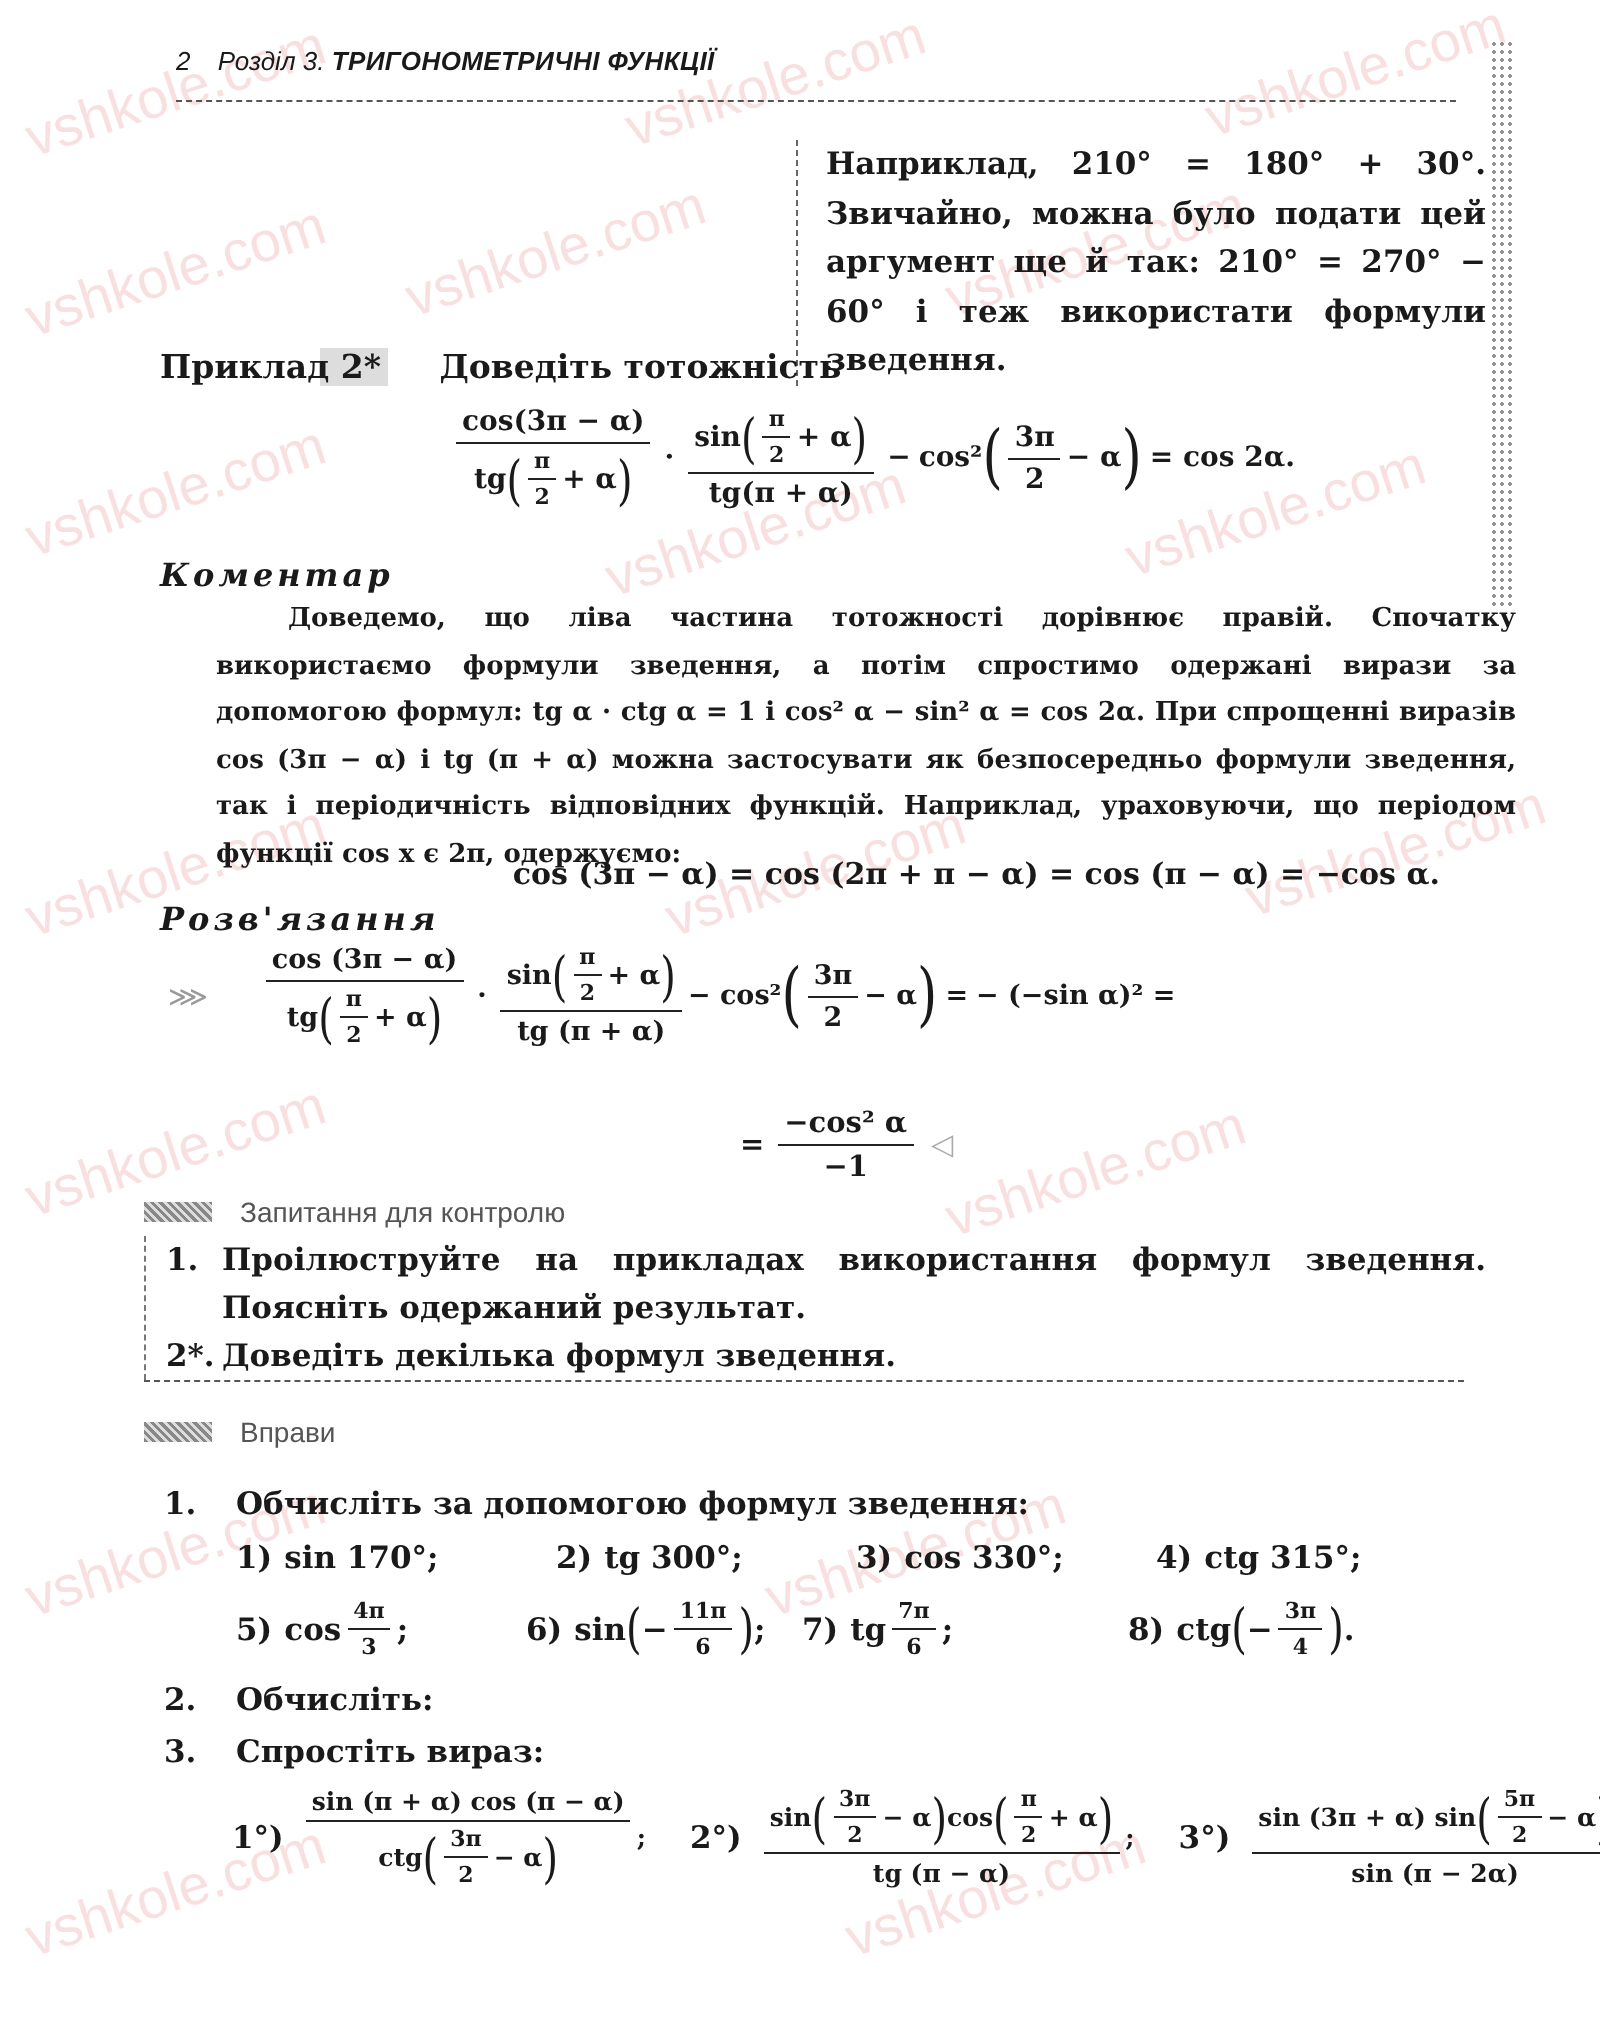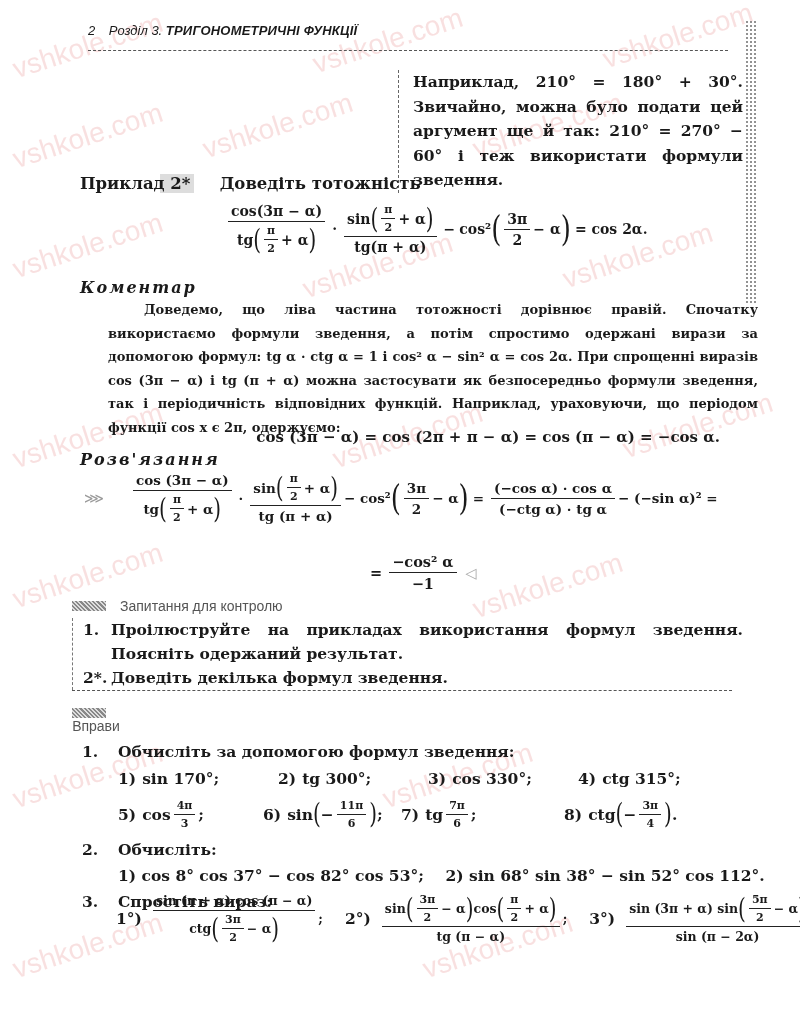--- a/index.html
+++ b/index.html
@@ -72,21 +72,21 @@
     }
     #q-h { left: 72px; top: 598px; }
     #questions {
       left: 72px; top: 618px; width: 660px; padding-left: 10px;
       border-left: 1.5px dashed #777; font-size: 15.5px; line-height: 24px; font-weight: bold;
     }
     #questions .q { display: flex; }
     #questions .qn { width: 28px; flex-shrink: 0; }
     #questions .qt { flex: 1; text-align: justify; }
     #q-rule { left: 72px; top: 690px; width: 660px; border-top: 1.5px dashed #555; }
-    #ex-h { left: 72px; top: 708px; flex-direction: column; }
+    #ex-h { left: 72px; top: 708px; }
     
     #exercises { left: 82px; top: 738px; width: 660px; font-size: 15.5px; font-weight: bold; }
     .task-row { display: flex; height: 26px; align-items: center; }
     .task-row .tn { width: 36px; }
     .items { display: flex; margin-left: 36px; align-items: center; }
     .items .it { display: flex; align-items: center; }
     .items.r1 .it:nth-child(1) { width: 160px; }
     .items.r1 .it:nth-child(2) { width: 150px; }
     .items.r1 .it:nth-child(3) { width: 150px; }
     .items.r2 .it:nth-child(1) { width: 145px; }
@@ -215,24 +215,20 @@
   </span>
   <span>− cos²</span>
   <span class="paren">(</span>
   <span class="frac">
       <span class="num">3π</span>
       <span class="den">2</span>
     </span>
   <span>− α</span>
   <span class="paren">)</span>
   <span class="op">=</span>
-  <span class="frac">
-      <span class="num">(−cos α) · cos α</span>
-      <span class="den">(−ctg α) · tg α</span>
-    </span>
   <span>− (−sin α)² =</span>
 </div>
 
 <div id="sol-line2" class="layer math">
   <span class="op">=</span>
   <span class="frac">
       <span class="num">−cos² α</span>
       <span class="den">−1</span>
     </span>
   <span class="end">◁</span>
@@ -323,23 +319,20 @@
           <span class="den">4</span>
         </span>
       <span class="paren sm">)</span>
       <span>.</span>
     </span>
   </div>
 
   <div class="task-row">
     <span class="tn">2.</span>
     <span>Обчисліть:</span>
-  </div>
-  <div class="items" style="height:26px; white-space:pre">
-    <span>1) cos 8° cos 37° − cos 82° cos 53°;    2) sin 68° sin 38° − sin 52° cos 112°.</span>
   </div>
 
   <div class="task-row">
     <span class="tn">3.</span>
     <span>Спростіть вираз:</span>
   </div>
 </div>
 
 <div id="ex3-items" class="layer math">
   <span class="it">

